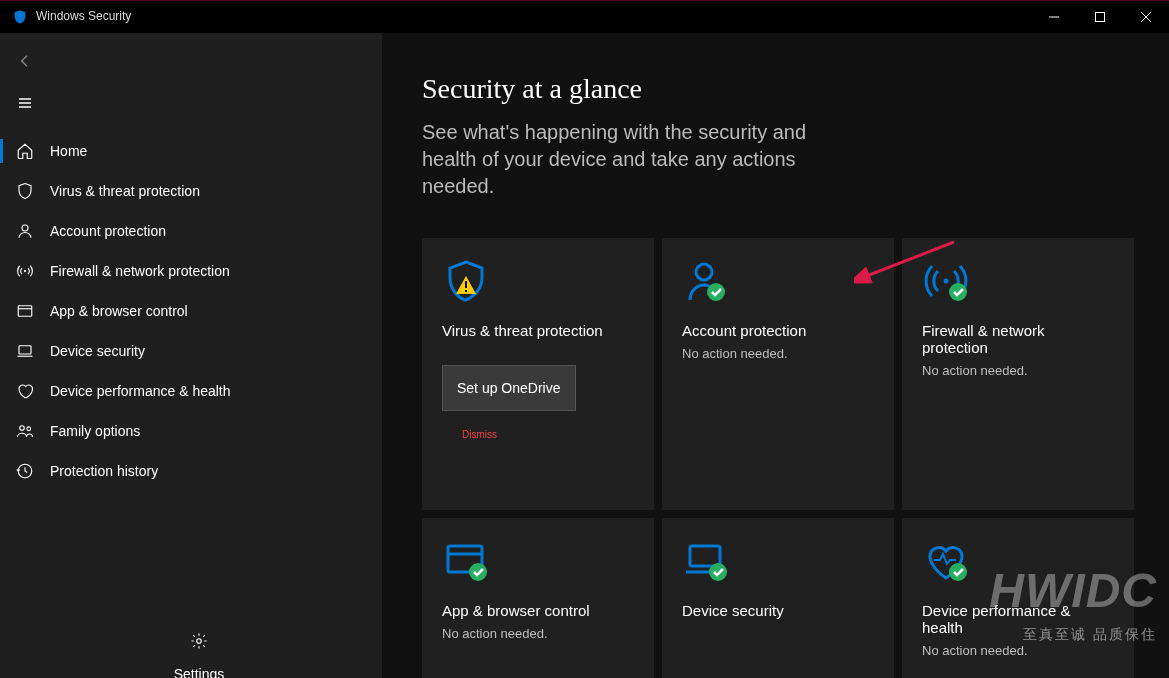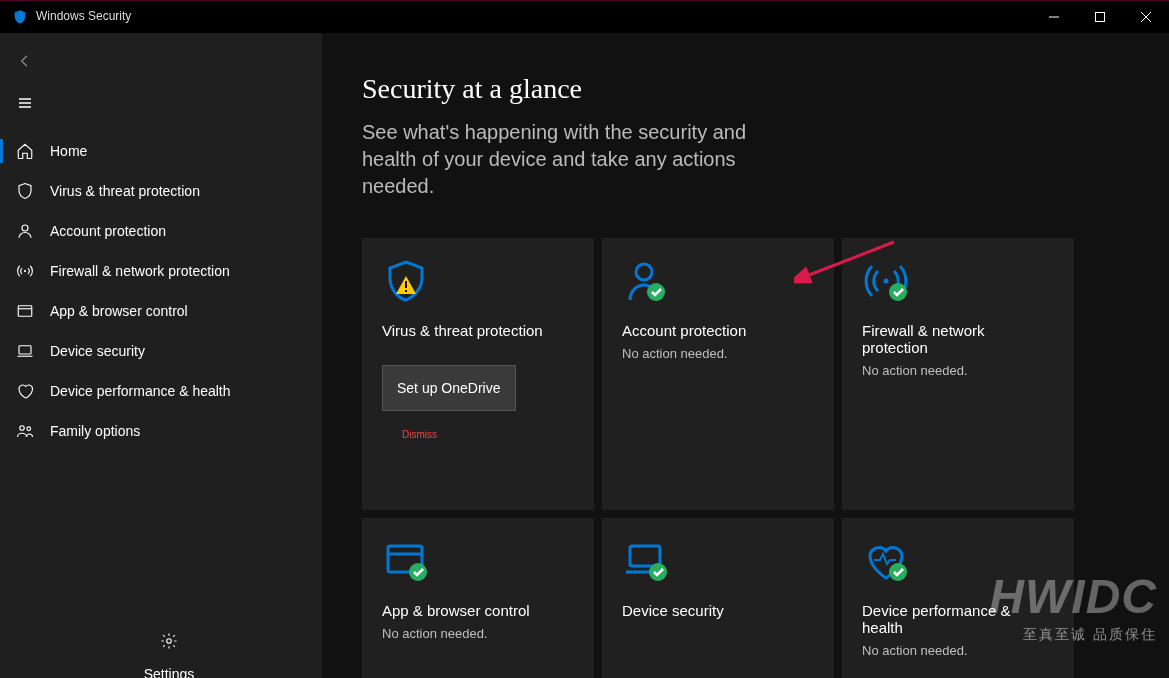--- a/index.html
+++ b/index.html
@@ -4,41 +4,41 @@
 <style>
   * { box-sizing: border-box; margin: 0; padding: 0; }
   html, body { width: 1169px; height: 678px; overflow: hidden; font-family: "Segoe UI", Arial, sans-serif; background: #000; color: #fff; }
   .window { width: 100%; height: 100%; display: flex; flex-direction: column; }
   .titlebar { height: 34px; background: #000; display: flex; align-items: center; justify-content: space-between; border-top: 1px solid rgba(255,0,128,0.3); }
   .titlebar-left { display: flex; gap: 8px; padding-left: 12px; font-size: 12px; color: #ddd; }
   .titlebar-icon { width: 16px; height: 16px; display:flex; align-items:center; justify-content:center; }
   .win-controls { display: flex; }
   .win-btn { width: 46px; height: 32px; display:flex; align-items:center; justify-content:center; color:#fff; font-size:11px; }
   .body { flex:1; display:flex; }
-  .sidebar { width: 322px; background: #1f1f1f; display:flex; flex-direction:column; padding-top: 8px; }
+  .sidebar { width: 382px; background: #1f1f1f; display:flex; flex-direction:column; padding-top: 8px; }
   .sb-iconbtn { width:46px; height:40px; display:flex; align-items:center; justify-content:center; color:#aaa; margin-left:2px; }
   .sb-item { display:flex; align-items:center; gap:16px; height:40px; padding-left: 16px; font-size:14px; color:#fff; position:relative; }
   .sb-item.active::before { content:""; position:absolute; left:0; top:8px; bottom:8px; width:3px; background:#0078d4; }
   .sb-icon { width:18px; height:18px; display:flex; align-items:center; justify-content:center; color:#fff; }
   .sb-spacer { flex:1; }
   .content { flex:1; background:#111; padding: 40px 40px 0 40px; overflow:auto; position:relative; }
   .page-title { font-size: 28px; font-weight: 400; margin-bottom: 14px; font-family: Liberation Serif, serif; }
   .page-sub { font-size: 20px; color: #bbb; max-width: 390px; line-height:1.35; margin-bottom: 38px; }
   .cards { display:grid; grid-template-columns: repeat(3, 232px); gap: 8px; }
   .card { background:#202020; padding: 20px; min-height: 160px; position:relative; }
   .card.tall { min-height: 272px; }
   .card-icon { width:48px; height:48px; display:flex; align-items:center; justify-content:flex-start; margin-bottom: 16px; position:relative; }
   .card-title { font-size:15px; color:#fff; margin-bottom:6px; }
   .card-desc { font-size:13px; color:#bfbfbf; line-height:1.35; }
   .card-btn { margin-top: 20px; background:#3a3a3a; border:1px solid #555; color:#fff; font-size:14px; padding:14px 14px; display:inline-block; }
   .card-link { margin-top: 18px; color:#ef4444; font-size:10px; display:inline-block;margin-left:20px; }
   .arrow { position:absolute; left: 472px; top: 204px; pointer-events:none; }
   .watermark { position:absolute; right: 12px; bottom: 36px; text-align:right; pointer-events:none; }
   .wm-big { font-size: 48px; font-weight:700; color: rgba(255,255,255,0.35); letter-spacing:1px;font-style:italic; }
-  .wm-small { font-size: 14px; color: rgba(255,255,255,0.5); letter-spacing:2px; margin-top:2px; }
+  .wm-small { font-size: 14px; color: rgba(255,255,255,0.5); letter-spacing:2px; margin-top:8px; }
 </style>
 </head>
 <body>
 
 <div class="window">
   <div class="titlebar">
     <div class="titlebar-left">
       <span class="titlebar-icon">
         <svg width="16" height="16" viewBox="0 0 24 24">
             <path fill="#0078d4" d="M12 2l8 3v6c0 5-3.4 9.3-8 11-4.6-1.7-8-6-8-11V5l8-3z"></path>
@@ -142,20 +142,29 @@
       </div>
       <div class="sb-item">
         <span class="sb-icon">
             <svg width="18" height="18" viewBox="0 0 24 24">
               <circle cx="8" cy="8" r="3" fill="none" stroke="#fff" stroke-width="1.5"></circle>
               <circle cx="17" cy="9" r="2.5" fill="none" stroke="#fff" stroke-width="1.5"></circle>
               <path fill="none" stroke="#fff" stroke-width="1.5" d="M2 20c0-3 3-5 6-5s6 2 6 5M14 20c0-2.5 2-4 4-4s4 1.5 4 4"></path>
             </svg>
           </span>
         <span>Family options</span>
+      </div>
+      <div class="sb-item">
+        <span class="sb-icon">
+            <svg width="18" height="18" viewBox="0 0 24 24">
+              <path fill="none" stroke="#fff" stroke-width="1.5" d="M3 12a9 9 0 109-9 9 9 0 00-9 9zm0 0l-2-2m2 2l2-2"></path>
+              <path fill="none" stroke="#fff" stroke-width="1.5" d="M12 7v5l3 2"></path>
+            </svg>
+          </span>
+        <span>Protection history</span>
       </div>
 
       <div class="sb-spacer"></div>
       <div class="sb-item" style="margin-bottom:8px;flex-direction:column;">
         <span class="sb-icon">
             <svg width="18" height="18" viewBox="0 0 24 24">
               <circle cx="12" cy="12" r="3" fill="none" stroke="#fff" stroke-width="1.5"></circle>
               <path fill="none" stroke="#fff" stroke-width="1.5" d="M12 2v3m0 14v3M4.2 4.2l2.1 2.1m11.4 11.4l2.1 2.1M2 12h3m14 0h3M4.2 19.8l2.1-2.1m11.4-11.4l2.1-2.1"></path>
             </svg>
           </span>

